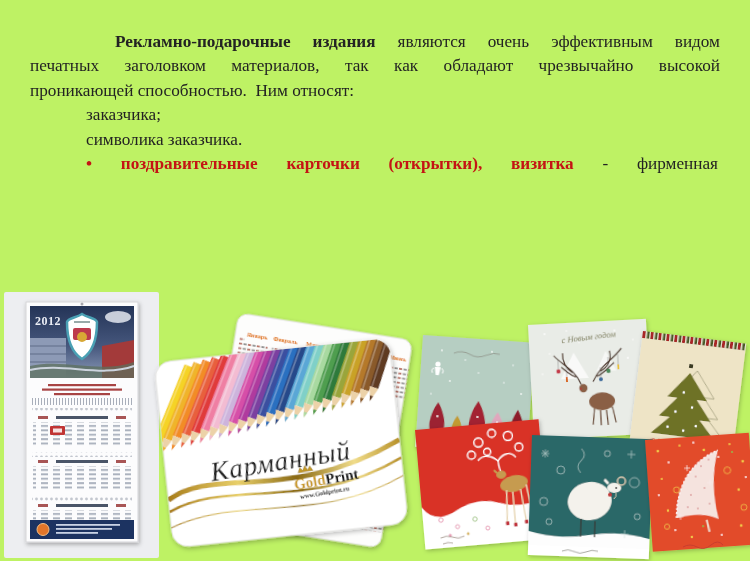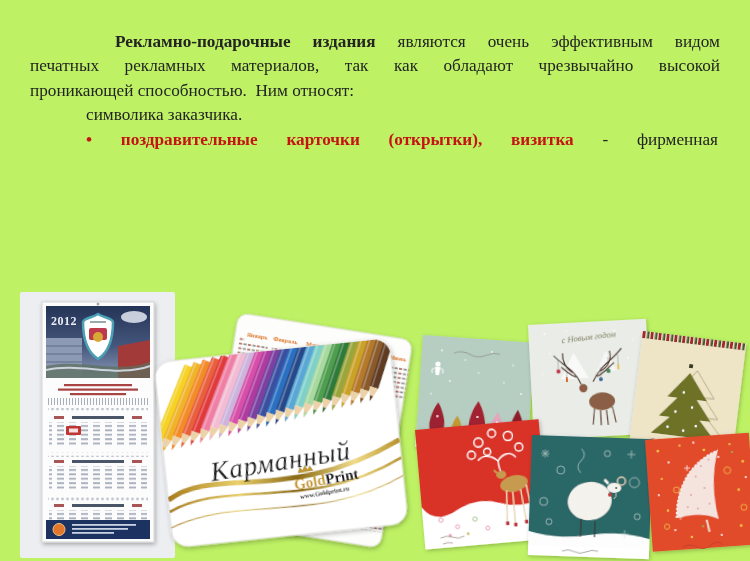--- a/index.html
+++ b/index.html
@@ -11,36 +11,37 @@
   .line{text-align:justify;}
   .line.just{text-align-last:justify;}
   .line.indent{padding-left:85px;}
   .para.bullet{margin-left:56px;margin-right:2px;}
   .red{color:#c41414;font-weight:bold;}
   .bold{font-weight:bold;}
   
   .fig{position:absolute;}
   .fig svg{display:block;overflow:visible;}
   svg text{font-family:"Liberation Serif",serif;}
-  #fig-wall{left:20px;top:292px;}
+  #fig-wall{left:4px;top:292px;}
   #fig-pocket{left:163px;top:322px;}
   #fig-cards{left:415px;top:325px;}
 </style>
 </head>
 <body>
 
 <div class="slide">
 
   <div class="text-block" id="text-block">
       <div class="para">
         <div class="line just indent"><span class="bold">Рекламно-подарочные издания</span><span> являются очень эффективным видом</span></div>
-        <div class="line just"><span>печатных рекламных материалов, так как обладают чрезвычайно высокой</span></div>
+        <div class="line just"><span>печатных заголовком материалов, так как обладают чрезвычайно высокой</span></div>
         <div class="line"><span>проникающей способностью.&nbsp; Ним относят:</span></div>
       </div>
       <div class="para bullet">
+        <div class="line"><span>заказчика;</span></div>
       </div>
       <div class="para bullet">
         <div class="line"><span>символика заказчика.</span></div>
         <div class="line just"><span class="red">•&nbsp;</span><span class="red">поздравительные карточки (открытки), визитка</span><span> - фирменная</span></div>
       </div>
     </div>
 
   <div class="fig" id="fig-wall">
     <svg width="155" height="266" viewBox="0 0 155 266">
       <defs>

